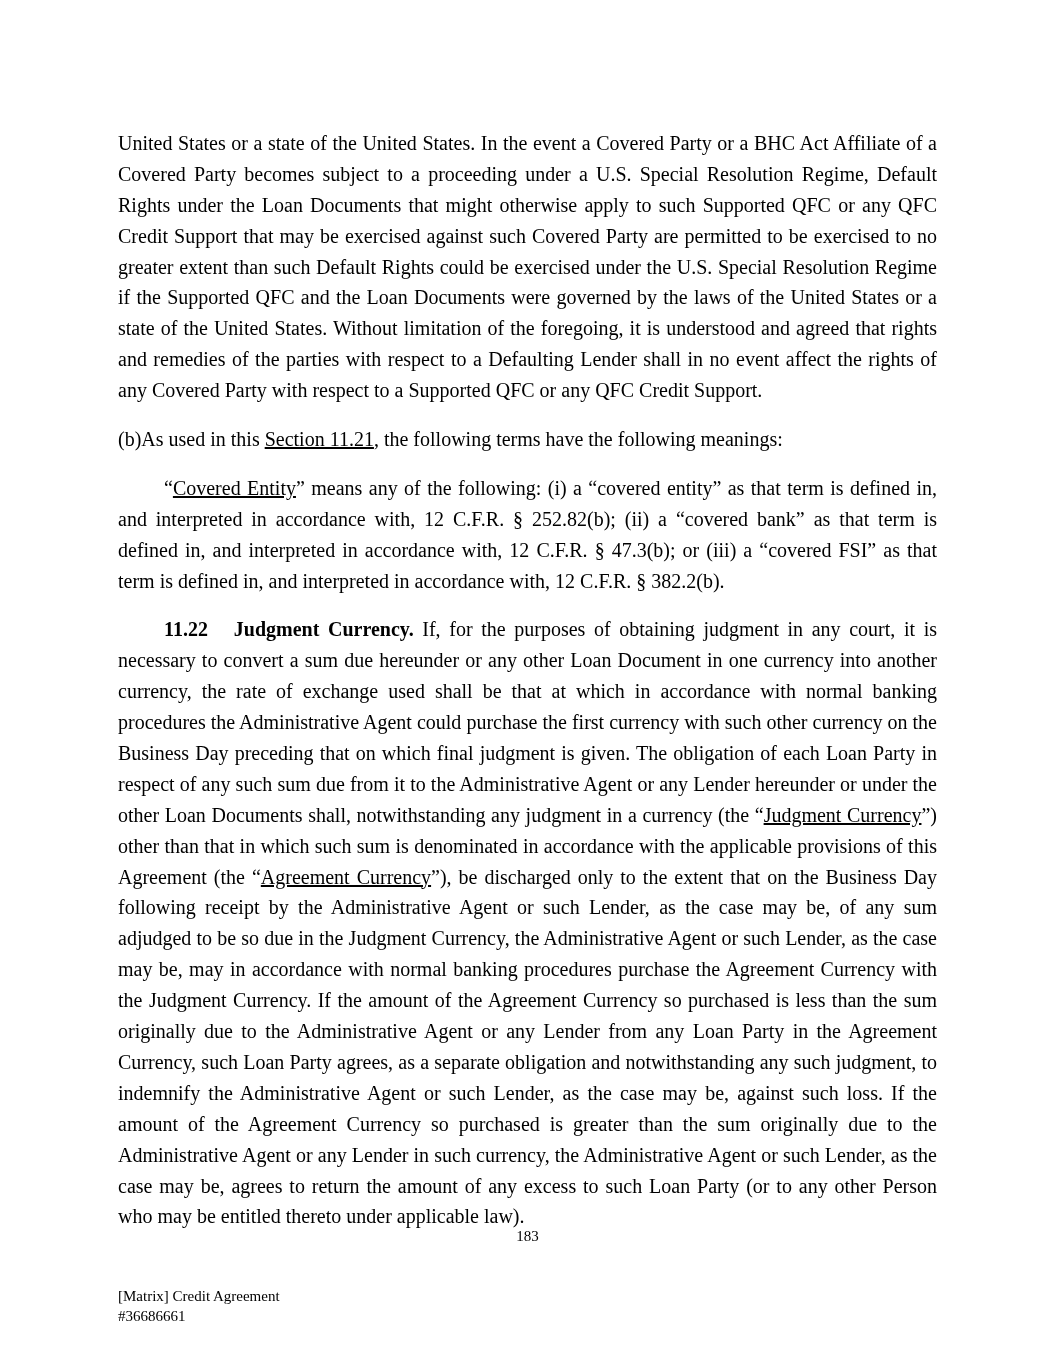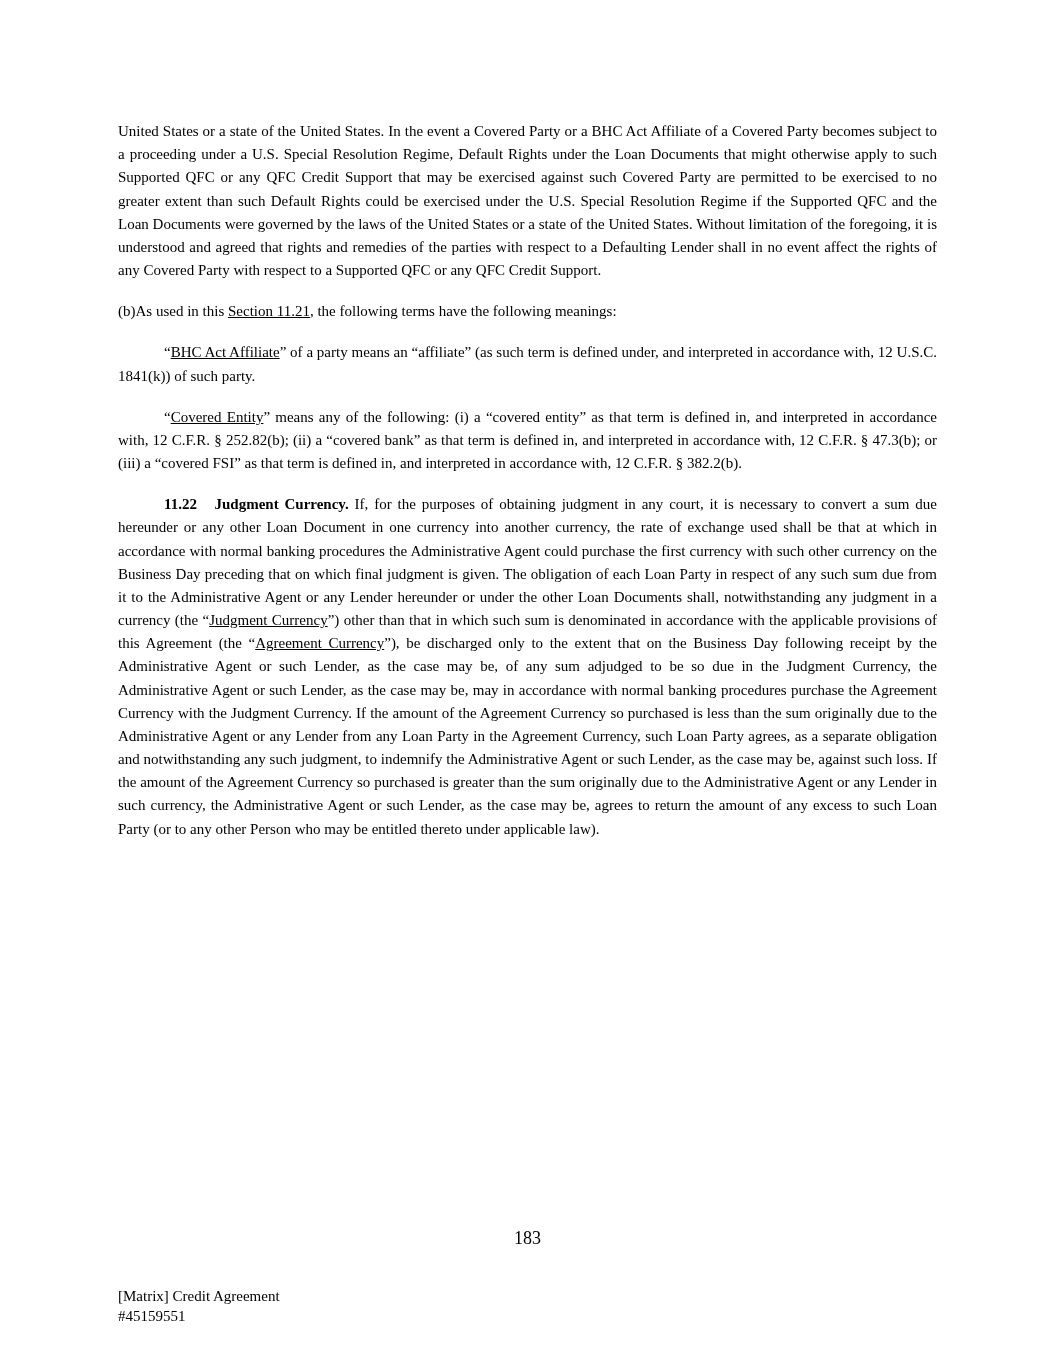--- a/index.html
+++ b/index.html
@@ -14,46 +14,46 @@
     color: #000000;
   }
   .page {
     position: relative;
     width: 1055px;
     height: 1365px;
     box-sizing: border-box;
     padding: 120px 118px 0 118px;
   }
   .body-text {
-    font-size: 15px;
+    font-size: 20px;
     line-height: 1.545;
     text-align: justify;
     text-justify: inter-word;
-    margin: 0 0 18px 0;
+    margin: 8px 0 18px 0;
     hyphens: none;
   }
   .para-indent {
     text-indent: 46px;
   }
   .u {
     text-decoration: underline;
   }
   .b {
     font-weight: bold;
   }
   .section-head {
     text-indent: 46px;
   }
   .page-number {
     position: absolute;
     left: 0;
     right: 0;
     top: 1228px;
     text-align: center;
-    font-size: 18px;
+    font-size: 15px;
   }
   .footer {
     position: absolute;
     left: 118px;
     top: 1286px;
     font-size: 15px;
     line-height: 1.35;
   }
   .footer div { white-space: pre; }
 </style>
@@ -63,34 +63,31 @@
 <div class="page">
 
   <p class="body-text">
     <span>United States or a state of the United States. In the event a Covered Party or a BHC Act Affiliate of a Covered Party becomes subject to a proceeding under a U.S. Special Resolution Regime, Default Rights under the Loan Documents that might otherwise apply to such Supported QFC or any QFC Credit Support that may be exercised against such Covered Party are permitted to be exercised to no greater extent than such Default Rights could be exercised under the U.S. Special Resolution Regime if the Supported QFC and the Loan Documents were governed by the laws of the United States or a state of the United States. Without limitation of the foregoing, it is understood and agreed that rights and remedies of the parties with respect to a Defaulting Lender shall in no event affect the rights of any Covered Party with respect to a Supported QFC or any QFC Credit Support.</span>
   </p>
 
   <p class="body-text">
     <span class="marker">(b)</span><span>As used in this </span><span class="u">Section 11.21</span><span>, the following terms have the following meanings:</span>
   </p>
 
-  <p class="body-text para-indent">
-    <span>“</span><span class="u">BHC Act Affiliate</span><span>” of a party means an “affiliate” (as such term is defined under, and interpreted in accordance with, 12 U.S.C. 1841(k)) of such party.</span>
-  </p>
 
   <p class="body-text para-indent">
     <span>“</span><span class="u">Covered Entity</span><span>” means any of the following:  (i) a “covered entity” as that term is defined in, and interpreted in accordance with, 12 C.F.R. § 252.82(b); (ii) a “covered bank” as that term is defined in, and interpreted in accordance with, 12 C.F.R. § 47.3(b); or (iii) a “covered FSI” as that term is defined in, and interpreted in accordance with, 12 C.F.R. § 382.2(b).</span>
   </p>
 
 
 
   <p class="body-text section-head">
     <span class="b">11.22</span><span>&nbsp;&nbsp;&nbsp;</span><span class="b">Judgment Currency.</span><span> If, for the purposes of obtaining judgment in any court, it is necessary to convert a sum due hereunder or any other Loan Document in one currency into another currency, the rate of exchange used shall be that at which in accordance with normal banking procedures the Administrative Agent could purchase the first currency with such other currency on the Business Day preceding that on which final judgment is given. The obligation of each Loan Party in respect of any such sum due from it to the Administrative Agent or any Lender hereunder or under the other Loan Documents shall, notwithstanding any judgment in a currency (the “</span><span class="u">Judgment Currency</span><span>”) other than that in which such sum is denominated in accordance with the applicable provisions of this Agreement (the “</span><span class="u">Agreement Currency</span><span>”), be discharged only to the extent that on the Business Day following receipt by the Administrative Agent or such Lender, as the case may be, of any sum adjudged to be so due in the Judgment Currency, the Administrative Agent or such Lender, as the case may be, may in accordance with normal banking procedures purchase the Agreement Currency with the Judgment Currency. If the amount of the Agreement Currency so purchased is less than the sum originally due to the Administrative Agent or any Lender from any Loan Party in the Agreement Currency, such Loan Party agrees, as a separate obligation and notwithstanding any such judgment, to indemnify the Administrative Agent or such Lender, as the case may be, against such loss. If the amount of the Agreement Currency so purchased is greater than the sum originally due to the Administrative Agent or any Lender in such currency, the Administrative Agent or such Lender, as the case may be, agrees to return the amount of any excess to such Loan Party (or to any other Person who may be entitled thereto under applicable law).</span>
   </p>
 
   <div class="page-number">183</div>
 
   <div class="footer">
     <div>[Matrix] Credit Agreement</div>
-    <div>#45159551</div>
+    <div>#36686661</div>
   </div>
 
 </div>
 
 </body></html>

